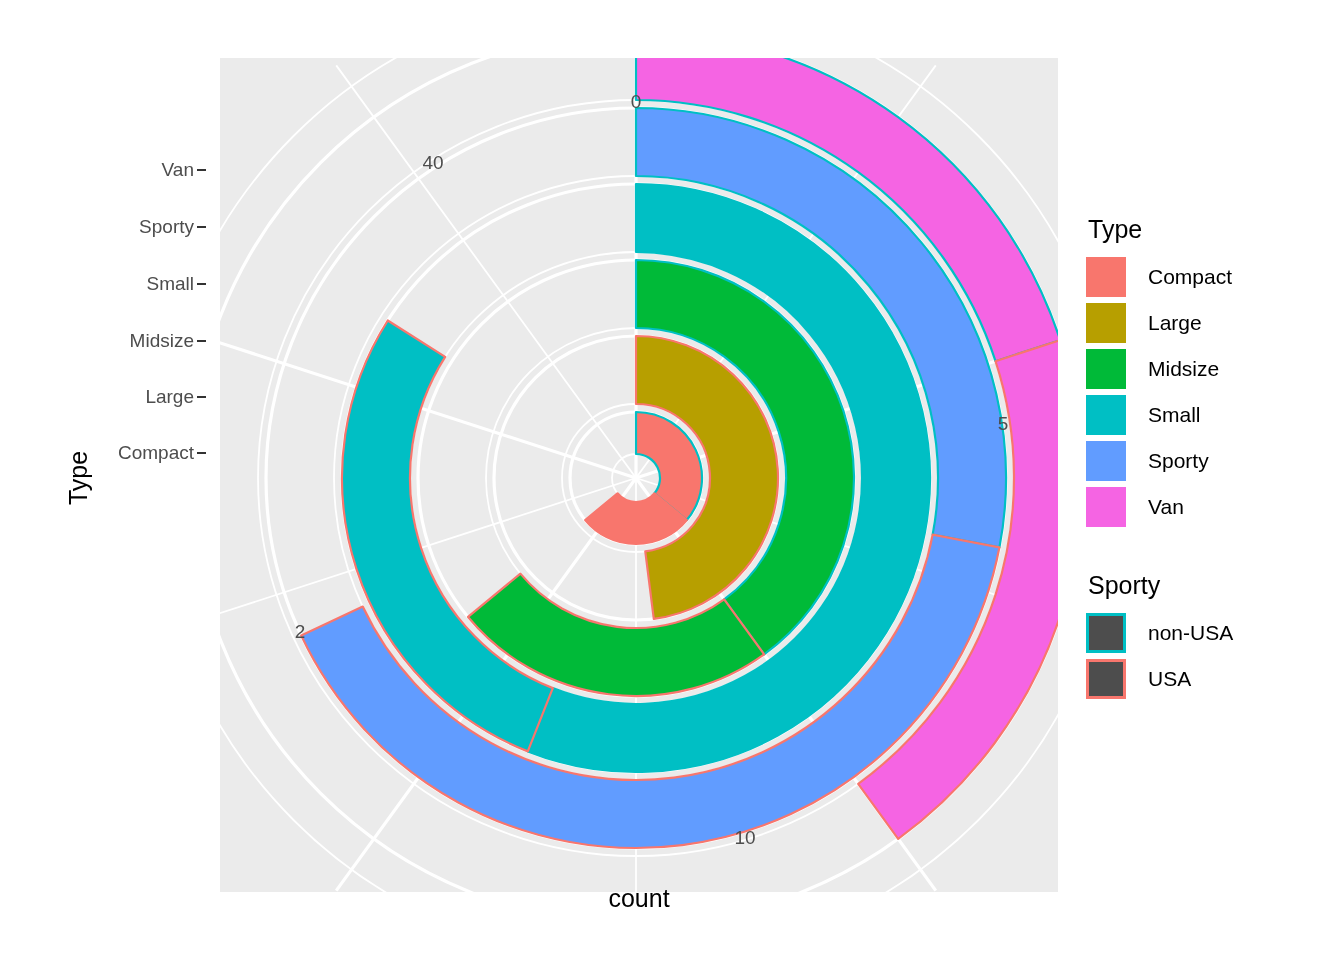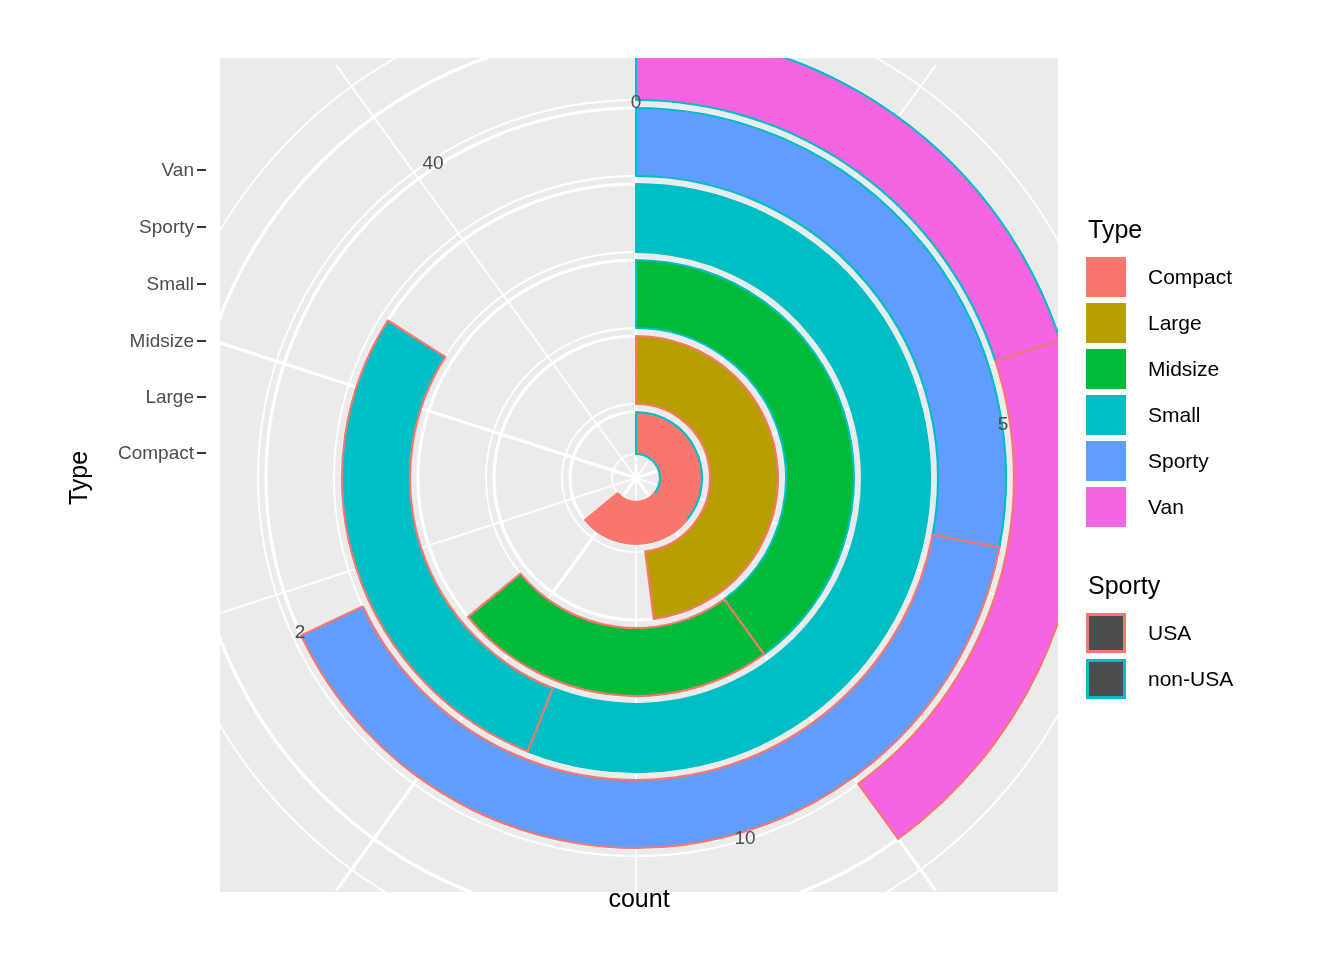--- a/index.html
+++ b/index.html
@@ -215,24 +215,24 @@
           <div class="legend-row">
             <div class="legend-key" style="background: rgb(245, 100, 227);"></div>
             <div class="legend-label">Van</div>
           </div>
         </div>
     </div>
     <div class="legend-block origin">
       <div class="legend-title">Sporty</div>
       <div id="legend-origin-items">
           <div class="legend-row">
+            <div class="legend-key bordered" style="border-color: rgb(0, 191, 196); background: rgb(77, 77, 77);"></div>
+            <div class="legend-label">non-USA</div>
+          </div>
+          <div class="legend-row">
             <div class="legend-key bordered" style="border-color: rgb(248, 118, 109); background: rgb(77, 77, 77);"></div>
             <div class="legend-label">USA</div>
           </div>
-          <div class="legend-row">
-            <div class="legend-key bordered" style="border-color: rgb(0, 191, 196); background: rgb(77, 77, 77);"></div>
-            <div class="legend-label">non-USA</div>
-          </div>
         </div>
     </div>
   </div>
 
 </div>
 
 </body></html>

